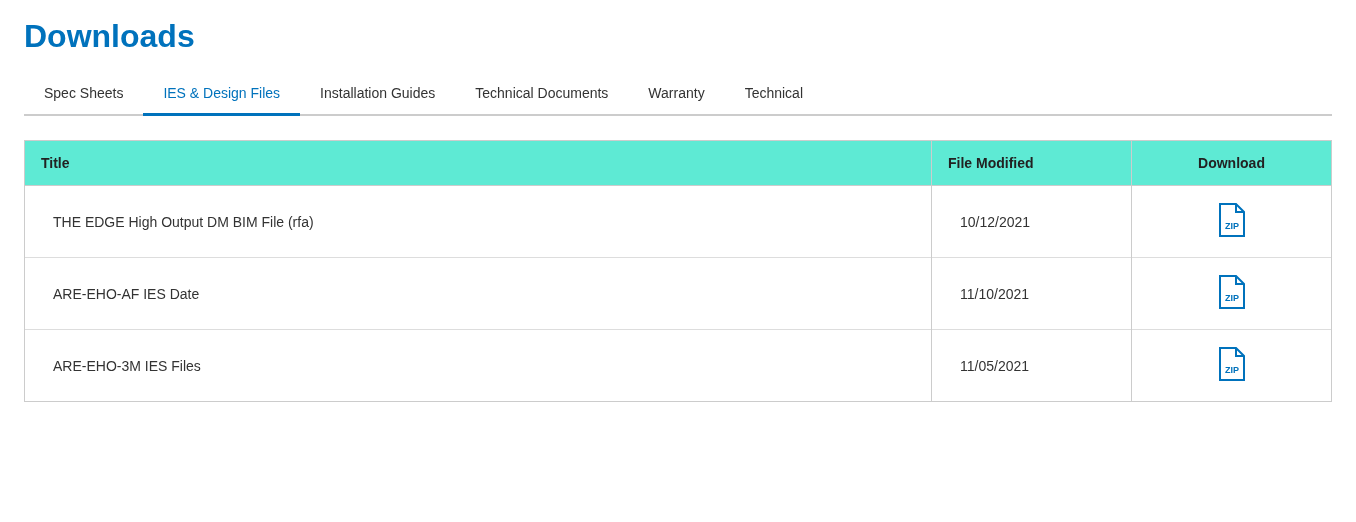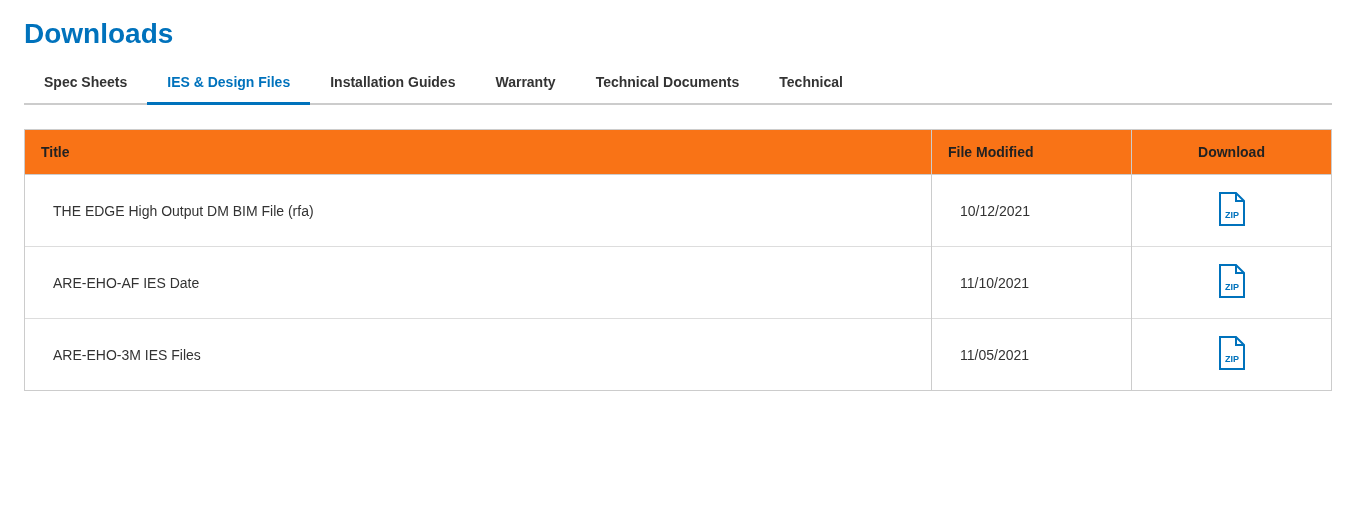--- a/index.html
+++ b/index.html
@@ -7,54 +7,54 @@
       font-family: Arial, Helvetica, sans-serif;
       background: #fff;
       color: #333;
       font-size: 14px;
     }
     .page-wrapper {
       padding: 18px 24px;
       max-width: 1356px;
     }
     .page-title {
-      font-size: 28px;
+      font-size: 32px;
       font-weight: 700;
       color: #0072bc;
-      margin-bottom: 12px;
+      margin-bottom: 18px;
     }
     .tabs {
       display: flex;
       gap: 0;
       border-bottom: 2px solid #ccc;
       margin-bottom: 0;
     }
     .tab-item {
       padding: 12px 20px;
       font-size: 14px;
-      font-weight: 700;
+      font-weight: 400;
       color: #333;
       cursor: pointer;
       border-bottom: 3px solid transparent;
       margin-bottom: -2px;
       white-space: nowrap;
     }
     .tab-item.active {
       color: #0072bc;
       border-bottom: 3px solid #0072bc;
     }
     .table-section {
       margin-top: 24px;
     }
     table {
       width: 100%;
       border-collapse: collapse;
     }
     thead tr {
-      background-color: #f97316;
+      background-color: #5eead4;
     }
     thead th {
       padding: 14px 16px;
       text-align: left;
       font-weight: 700;
       font-size: 14px;
       color: #222;
       border: 1px solid #ccc;
     }
     thead th.col-download {
@@ -97,22 +97,22 @@
 </head>
 <body>
 
 <div class="page-wrapper">
   <h1 class="page-title">Downloads</h1>
 
   <nav class="tabs" id="tabs-container">
       <div class="tab-item">Spec Sheets</div>
       <div class="tab-item active">IES &amp; Design Files</div>
       <div class="tab-item">Installation Guides</div>
+      <div class="tab-item">Technical Documents</div>
       <div class="tab-item">Warranty</div>
-      <div class="tab-item">Technical Documents</div>
       <div class="tab-item">Technical</div>
     </nav>
 
   <div class="table-section">
     <table>
       <thead id="table-head">
           <tr>
             <th>Title</th>
             <th class="col-date">File Modified</th>
             <th class="col-download">Download</th>

